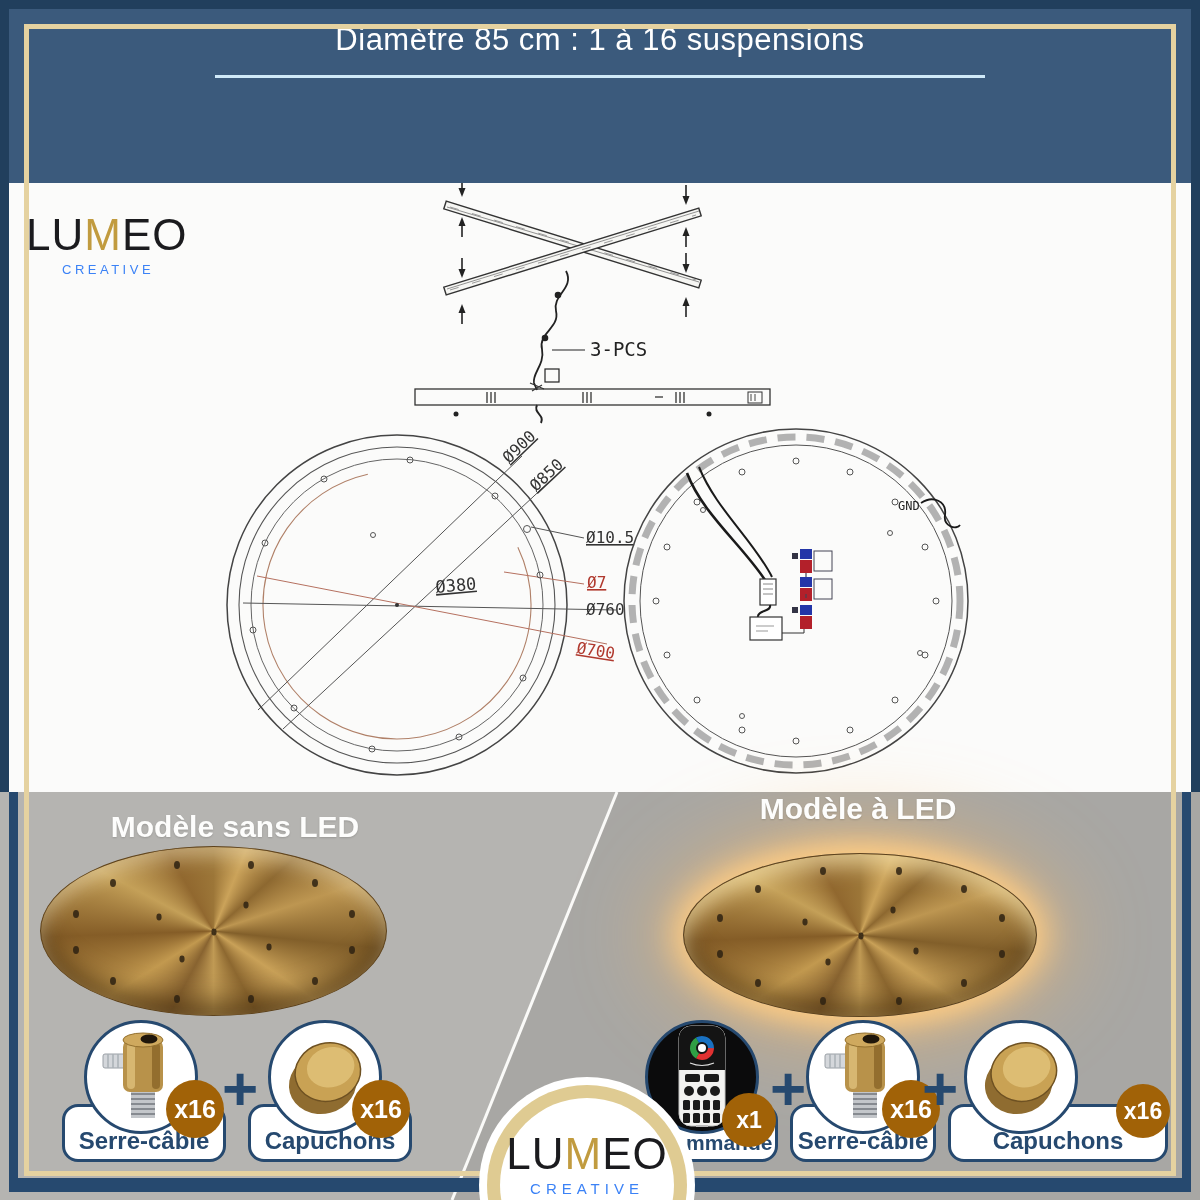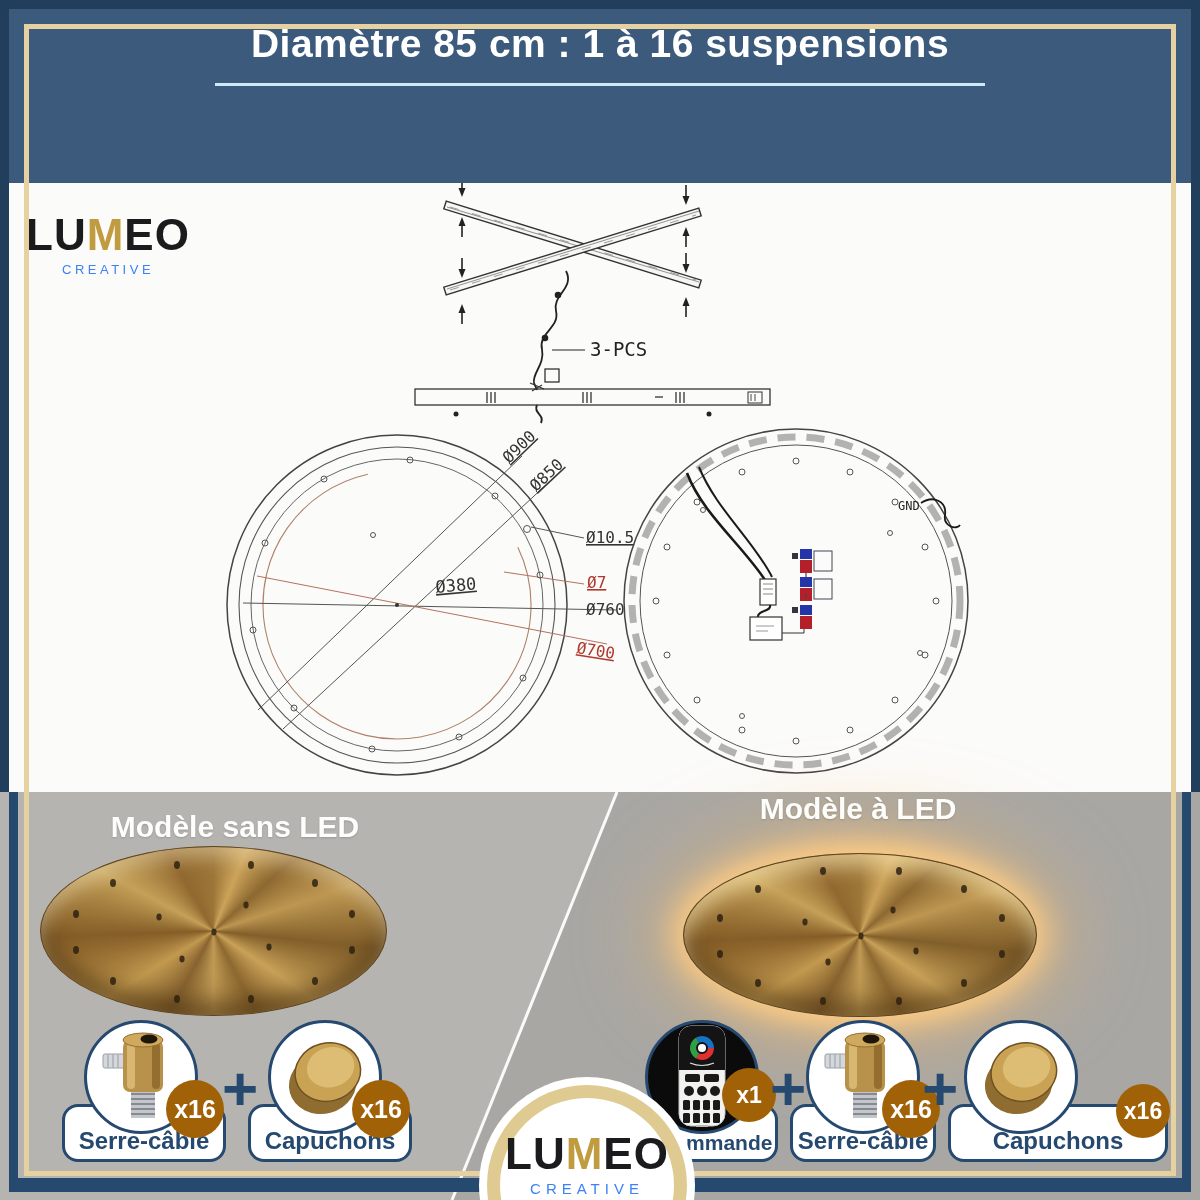--- a/index.html
+++ b/index.html
@@ -2,30 +2,30 @@
 <html><head>
 <meta charset="utf-8">
 <style>
   html,body{margin:0;padding:0;background:#888;}
   *{box-sizing:border-box;}
   #page{position:relative;width:1200px;height:1200px;overflow:hidden;background:#fbfbfa;
         font-family:"Liberation Sans",sans-serif;margin:0 auto;}
 
   
   .banner{position:absolute;left:0;top:0;width:1200px;height:183px;background:#3b5a7c;}
-  .banner-title{margin:24px auto 0;text-align:center;font-size:39px;font-weight:bold;
+  .banner-title{margin:24px auto 0;text-align:center;font-size:31px;font-weight:normal;
                 color:#ffffff;letter-spacing:.5px;line-height:1;}
   .banner-underline{width:770px;height:3px;background:#cfe9f8;margin:20px auto 0;}
   .banner-subtitle{margin:32px auto 0;text-align:center;font-size:26px;font-weight:bold;
                    color:#eaf3fb;line-height:1;}
 
   
   .white-sec{position:absolute;left:0;top:183px;width:1200px;height:609px;background:#fbfbfa;}
   .logo-top{position:absolute;left:26px;top:30px;z-index:10;line-height:1;}
-  .logo-word{font-size:44px;letter-spacing:1px;color:#1b1b1e;font-weight:700;}
+  .logo-word{font-size:44px;letter-spacing:1px;color:#1b1b1e;font-weight:400;}
   .logo-word .gold{color:#c19b3f;}
   .logo-tag{font-size:13px;letter-spacing:3.5px;color:#3b82f6;margin:6px 0 0 36px;}
   .drawing{position:absolute;left:0;top:0;}
 
   
   .grayband{position:absolute;left:0;top:792px;width:1200px;height:399px;}
   .grayband-bg{position:absolute;left:0;top:0;z-index:1;}
   .model-title{position:absolute;z-index:3;text-align:center;font-size:30px;font-weight:bold;
                color:#fdfdfc;text-shadow:0 1px 2px rgba(0,0,0,.15);}
   .mt-left{left:0;top:18px;width:470px;}
@@ -357,21 +357,21 @@
           <rect x="47" y="76" width="7" height="10" rx="1.5"></rect>
             <rect x="57" y="76" width="7" height="10" rx="1.5"></rect>
           <rect x="27" y="89" width="7" height="10" rx="1.5"></rect>
             <rect x="37" y="89" width="7" height="10" rx="1.5"></rect>
           <rect x="47" y="89" width="7" height="10" rx="1.5"></rect>
             <rect x="57" y="89" width="7" height="10" rx="1.5"></rect>
         </g>
         <rect x="40" y="101" width="12" height="2" fill="#bbbbbb"></rect>
       </svg>
     </div>
-    <div class="pcount c54" style="left:722px;top:276px;">x1</div>
+    <div class="pcount c54" style="left:722px;top:301px;">x1</div>
 
     <div class="plus" style="left:770px;top:266px;">+</div>
 
     <div class="pcard" style="left:790px;top:312px;width:146px;">
       <span class="plabel">Serre-câble</span>
     </div>
     <div class="pcircle" style="left:806px;top:228px;">
       <svg width="88" height="98" viewBox="0 0 88 98">
         <rect x="34" y="62" width="24" height="28" fill="#c3c6ca"></rect>
         <path d="M34,66 h24 M34,71 h24 M34,76 h24 M34,81 h24 M34,86 h24" stroke="#868a90" stroke-width="2"></path>

